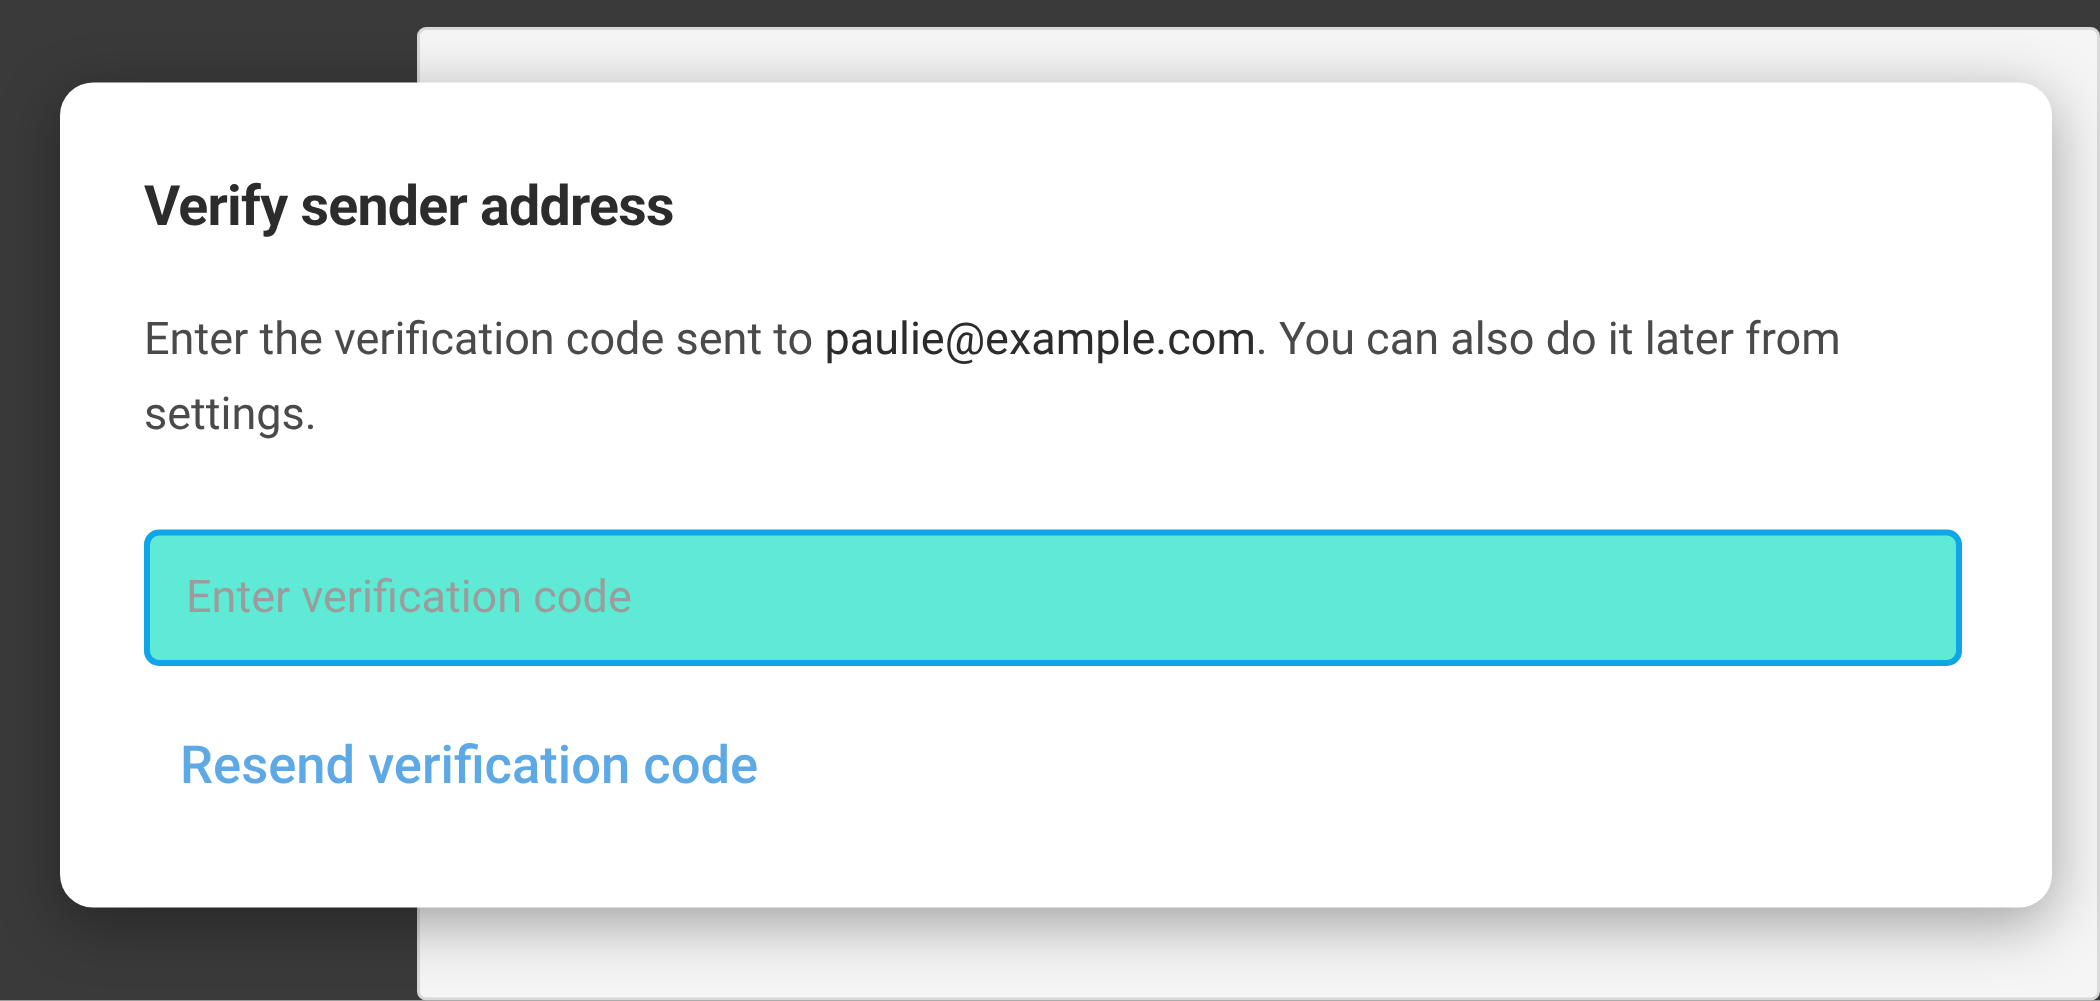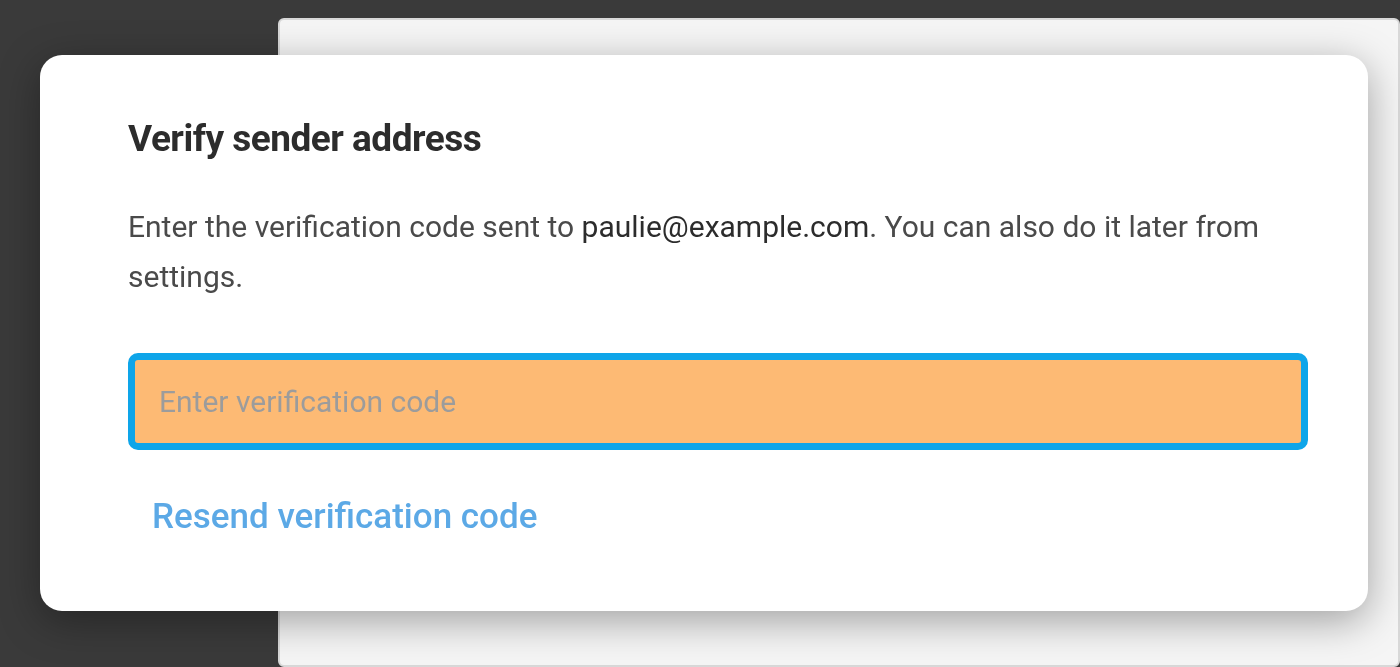--- a/index.html
+++ b/index.html
@@ -26,21 +26,21 @@
       border-radius: 6px;
     }
     .modal {
       position: absolute;
       top: 55px;
       left: 40px;
       width: 1328px;
       background: #ffffff;
       border-radius: 22px;
       box-shadow: 0 10px 40px rgba(0,0,0,0.35);
-      padding: 62px 60px 74px 88px;
+      padding: 62px 60px 74px 56px;
     }
     .modal-title {
       font-size: 37px;
       font-weight: 700;
       color: #2c2c2c;
       margin-bottom: 42px;
       letter-spacing: -0.5px;
     }
     .modal-description {
       font-size: 30px;
@@ -48,23 +48,23 @@
       color: #4a4a4a;
       margin-bottom: 52px;
     }
     .modal-description b {
       font-weight: 400;
       color: #2c2c2c;
     }
     .input-row {
       display: flex;
       align-items: center;
-      border: 7px solid #0ea5e9;
+      border: 4px solid #0ea5e9;
       border-radius: 10px;
-      background: #fdba74;
+      background: #5eead4;
       padding: 10px 10px 10px 0;
       margin-bottom: 46px;
     }
     .code-input {
       flex: 1;
       border: none;
       outline: none;
       background: transparent;
       font-size: 30px;
       color: #333;

